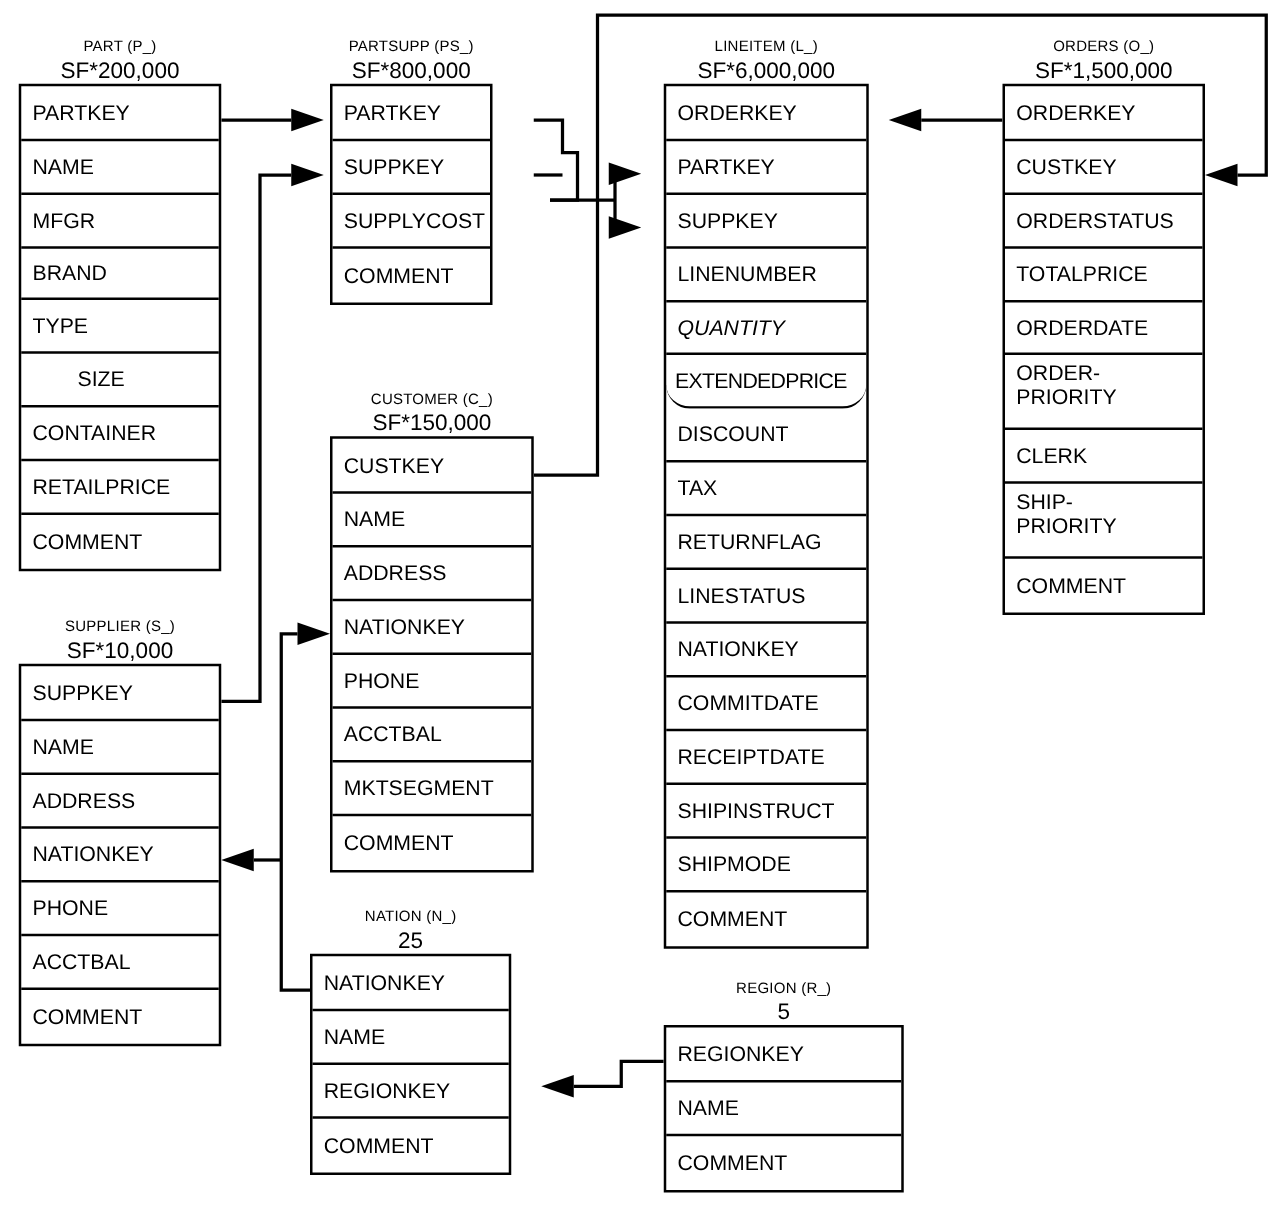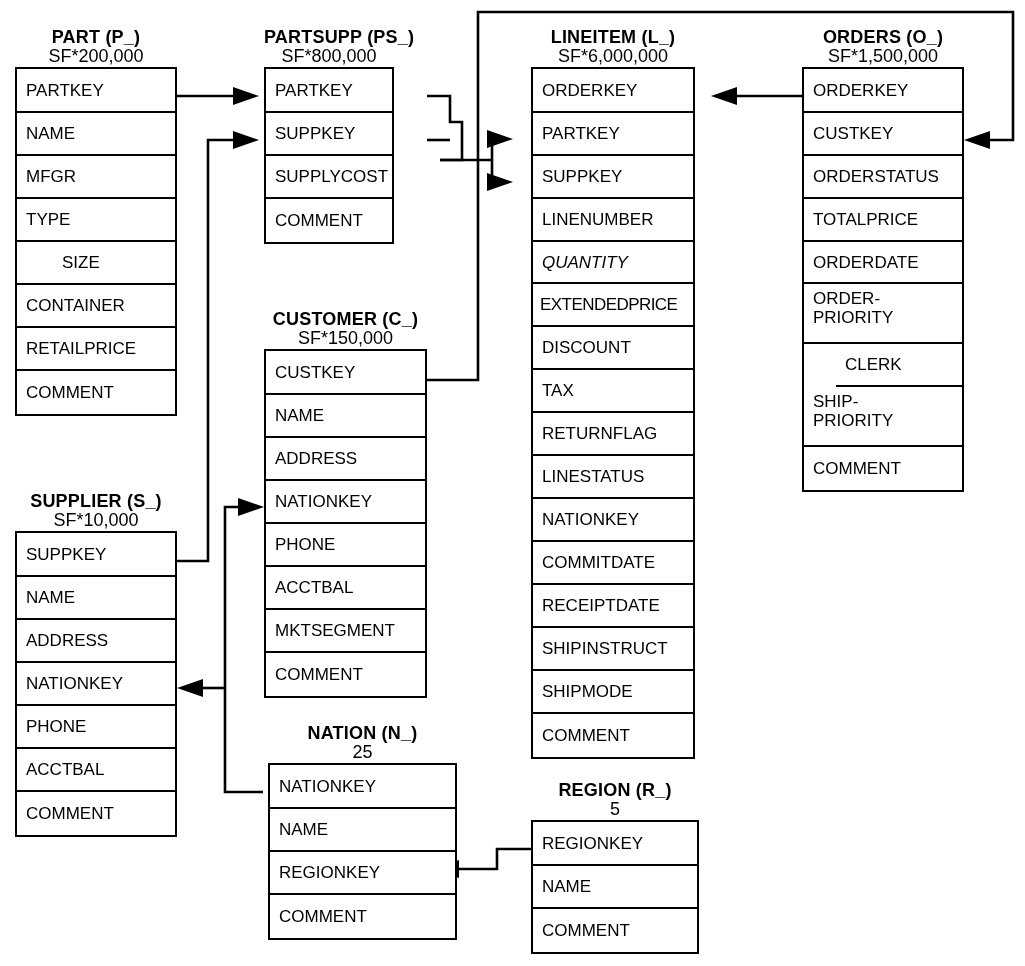--- a/index.html
+++ b/index.html
@@ -13,22 +13,22 @@
     width: 1025px;
     height: 966px;
     background: #ffffff;
     overflow: hidden;
     font-family: "Liberation Sans", sans-serif;
     color: #000000;
   }
   .table-group { position: absolute; }
   .tbl-title {
     text-align: center;
-    font-weight: bold;
-    font-size: 18px;
+    font-weight: normal;
+    font-size: 12px;
     line-height: 19px;
     letter-spacing: 0.2px;
     white-space: nowrap;
   }
   .tbl-card {
     text-align: center;
     font-size: 18px;
     line-height: 18px;
     white-space: nowrap;
   }
@@ -120,20 +120,21 @@
     </g>
   </svg>
 
   <div class="table-group" style="left:15px; top:28px; width:162px;">
     <div class="tbl-title">PART (P_)</div>
     <div class="tbl-card">SF*200,000</div>
     <div class="tbl-box">
       <div class="row" style="height:44px;">PARTKEY</div>
       <div class="row" style="height:43px;">NAME</div>
       <div class="row" style="height:43px;">MFGR</div>
+      <div class="row" style="height:41px;">BRAND</div>
       <div class="row" style="height:43px;">TYPE</div>
       <div class="row" style="height:43px;padding-left:45px;">SIZE</div>
       <div class="row" style="height:43px;">CONTAINER</div>
       <div class="row" style="height:43px;">RETAILPRICE</div>
       <div class="row" style="height:43px;">COMMENT</div>
     </div>
   </div>
 
   <div class="table-group" style="left:264px; top:28px; width:130px;">
     <div class="tbl-title">PARTSUPP (PS_)</div>
@@ -168,51 +169,51 @@
       <div class="row" style="height:44px;">SUPPKEY</div>
       <div class="row" style="height:43px;">NAME</div>
       <div class="row" style="height:43px;">ADDRESS</div>
       <div class="row" style="height:43px;">NATIONKEY</div>
       <div class="row" style="height:43px;">PHONE</div>
       <div class="row" style="height:43px;">ACCTBAL</div>
       <div class="row" style="height:43px;">COMMENT</div>
     </div>
   </div>
 
-  <div class="table-group" style="left:268px; top:724px; width:189px;">
+  <div class="table-group" style="left:248px; top:724px; width:161px;">
     <div class="tbl-title">NATION (N_)</div>
     <div class="tbl-card">25</div>
     <div class="tbl-box">
       <div class="row" style="height:44px;">NATIONKEY</div>
       <div class="row" style="height:43px;">NAME</div>
       <div class="row" style="height:43px;">REGIONKEY</div>
       <div class="row" style="height:43px;">COMMENT</div>
     </div>
   </div>
 
-  <div class="table-group" style="left:531px; top:781px; width:168px;">
+  <div class="table-group" style="left:531px; top:781px; width:192px;">
     <div class="tbl-title">REGION (R_)</div>
     <div class="tbl-card">5</div>
     <div class="tbl-box">
       <div class="row" style="height:44px;">REGIONKEY</div>
       <div class="row" style="height:43px;">NAME</div>
       <div class="row" style="height:43px;">COMMENT</div>
     </div>
   </div>
 
   <div class="table-group" style="left:531px; top:28px; width:164px;">
     <div class="tbl-title">LINEITEM (L_)</div>
     <div class="tbl-card">SF*6,000,000</div>
     <div class="tbl-box">
       <div class="row" style="height:44px;">ORDERKEY</div>
       <div class="row" style="height:43px;">PARTKEY</div>
       <div class="row" style="height:43px;">SUPPKEY</div>
       <div class="row" style="height:43px;">LINENUMBER</div>
       <div class="row" style="height:42px;font-style:italic;">QUANTITY</div>
-      <div class="row tight" style="height:43px;">EXTENDEDPRICE</div>
+      <div class="row tight" style="height:43px;border-radius:19px;">EXTENDEDPRICE</div>
       <div class="row" style="height:43px;">DISCOUNT</div>
       <div class="row" style="height:43px;">TAX</div>
       <div class="row" style="height:43px;">RETURNFLAG</div>
       <div class="row" style="height:43px;">LINESTATUS</div>
       <div class="row" style="height:43px;">NATIONKEY</div>
       <div class="row" style="height:43px;">COMMITDATE</div>
       <div class="row" style="height:43px;">RECEIPTDATE</div>
       <div class="row" style="height:43px;">SHIPINSTRUCT</div>
       <div class="row" style="height:43px;">SHIPMODE</div>
       <div class="row" style="height:43px;">COMMENT</div>
@@ -225,21 +226,21 @@
     <div class="tbl-box">
       <div class="row" style="height:44px;">ORDERKEY</div>
       <div class="row" style="height:43px;">CUSTKEY</div>
       <div class="row" style="height:43px;">ORDERSTATUS</div>
       <div class="row" style="height:43px;">TOTALPRICE</div>
       <div class="row" style="height:42px;">ORDERDATE</div>
       <div class="row two-line" style="height:60px;">
         <span>ORDER-</span>
         <span>PRIORITY</span>
       </div>
-      <div class="row" style="height:43px;margin-left:32px;">CLERK</div>
+      <div class="row" style="height:43px;">CLERK</div>
       <div class="row two-line" style="height:60px;">
         <span>SHIP-</span>
         <span>PRIORITY</span>
       </div>
       <div class="row" style="height:43px;">COMMENT</div>
     </div>
   </div>
 
 </div>
 

